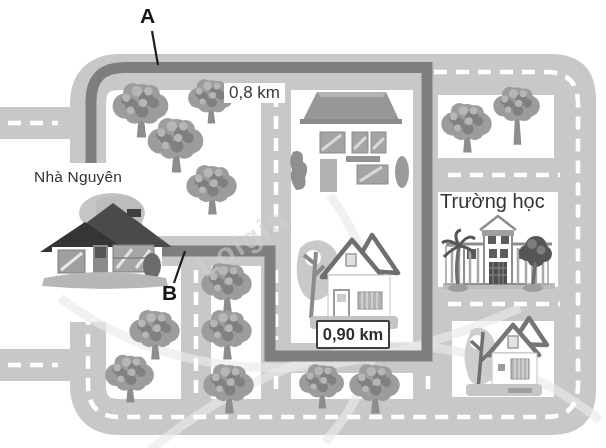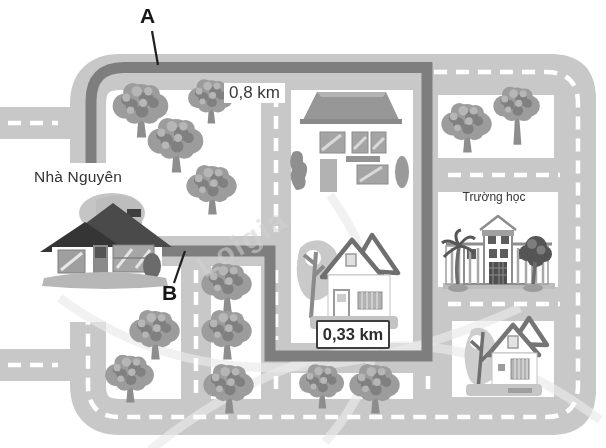--- a/index.html
+++ b/index.html
@@ -6,21 +6,21 @@
   .stage{
     position:relative;width:606px;height:448px;background:#ffffff;
     overflow:hidden;font-family:"Liberation Sans",sans-serif;
   }
   .stage svg{position:absolute;left:0;top:0;}
   .lbl{position:absolute;color:#2a2a2a;white-space:nowrap;}
   .lbl-a{left:140px;top:4px;font-size:21px;font-weight:700;color:#161616;}
   .lbl-b{left:162px;top:281px;font-size:21px;font-weight:700;color:#161616;}
   .lbl-dist-top{left:224px;top:37px;font-size:17px;font-weight:500;background:#ffffff;padding:0 5px;color:#3a3a3a;margin-top:46px;}
   .lbl-nguyen{left:34px;top:168px;font-size:15.5px;font-weight:500;color:#333333;letter-spacing:.2px;text-align:center;}
-  .lbl-school{left:440px;top:190px;width:108px;text-align:center;font-size:12px;font-weight:500;color:#333333;}
+  .lbl-school{left:440px;top:190px;width:108px;font-size:20px;font-weight:500;color:#333333;}
   .box-dist-bottom{
     position:absolute;left:316px;top:320px;width:74px;height:29px;
     box-sizing:border-box;border:2.5px solid #3e3e3e;border-radius:2px;background:#ffffff;
     display:flex;align-items:center;justify-content:center;
     font-size:16.5px;font-weight:600;color:#2e2e2e;
   }
   .watermark{
     position:absolute;left:192px;top:226px;font-size:30px;font-weight:700;
     color:#d2d2d2;opacity:.55;transform:rotate(-32deg);letter-spacing:2px;pointer-events:none;
   }
@@ -449,14 +449,14 @@
       </g>
   </svg>
 
   <div class="watermark">Loigia</div>
 
   <div class="lbl lbl-a">A</div>
   <div class="lbl lbl-b">B</div>
   <div class="lbl lbl-dist-top">0,8 km</div>
   <div class="lbl lbl-nguyen">Nhà Nguyên</div>
   <div class="lbl lbl-school">Trường học</div>
-  <div class="box-dist-bottom">0,33 km</div>
+  <div class="box-dist-bottom">0,90 km</div>
 </div>
 
 </body></html>

